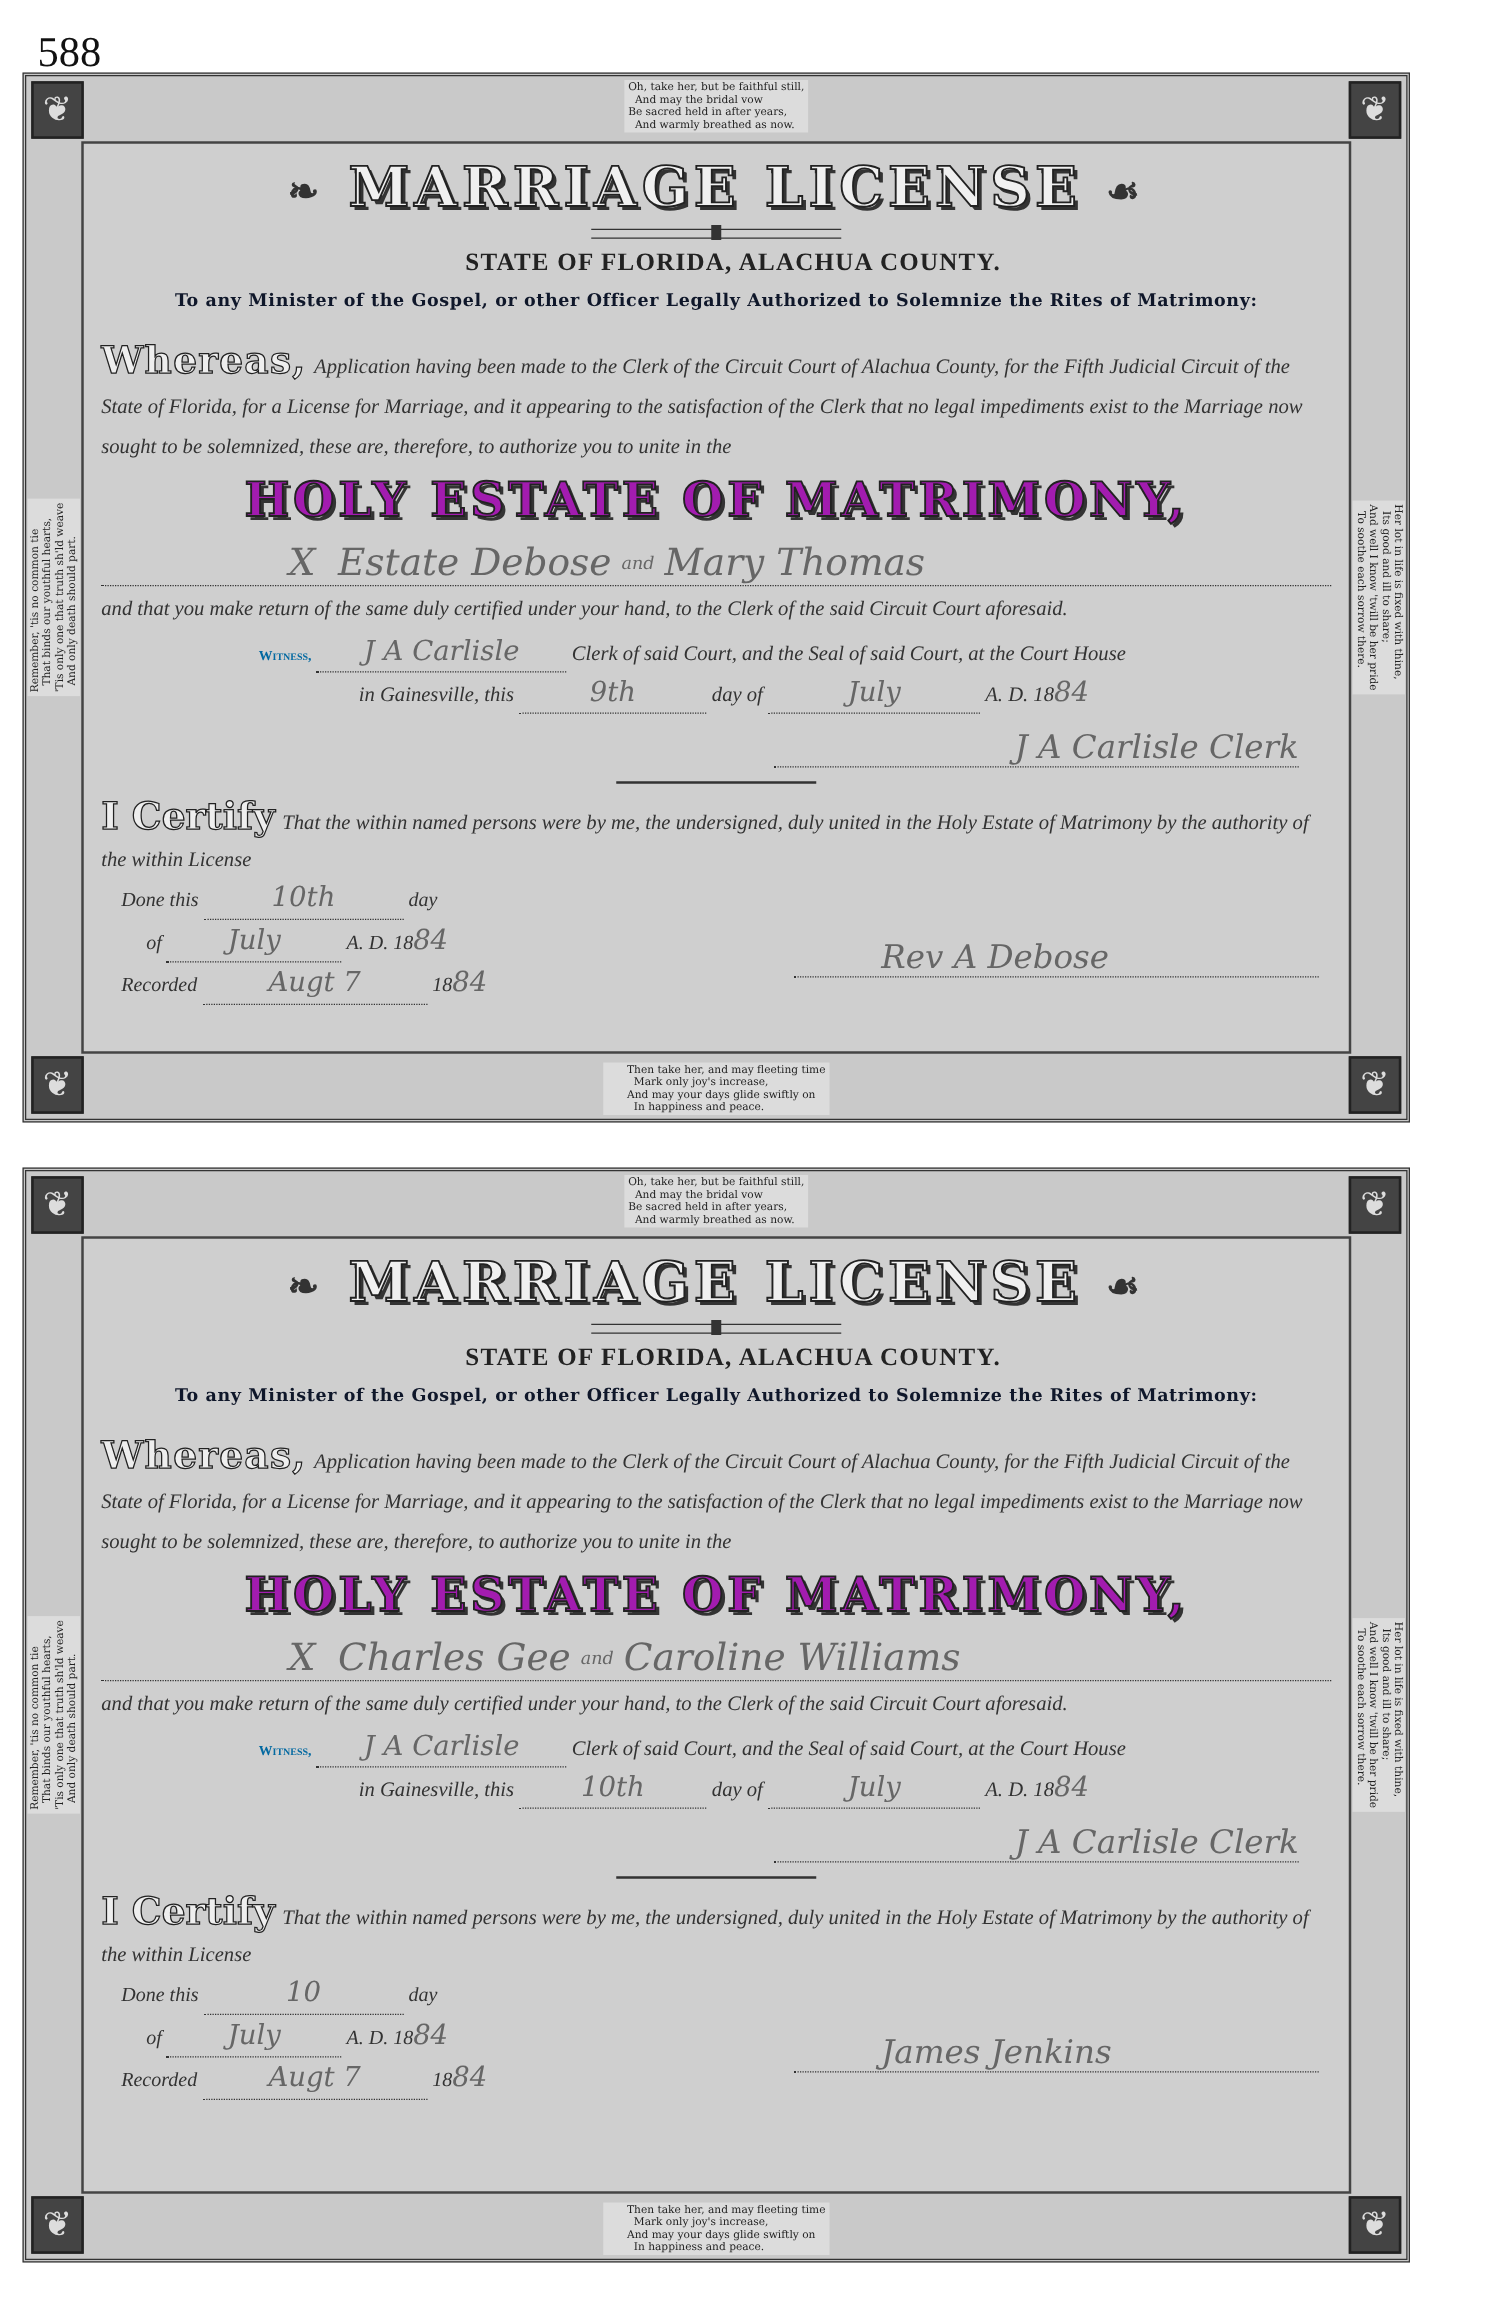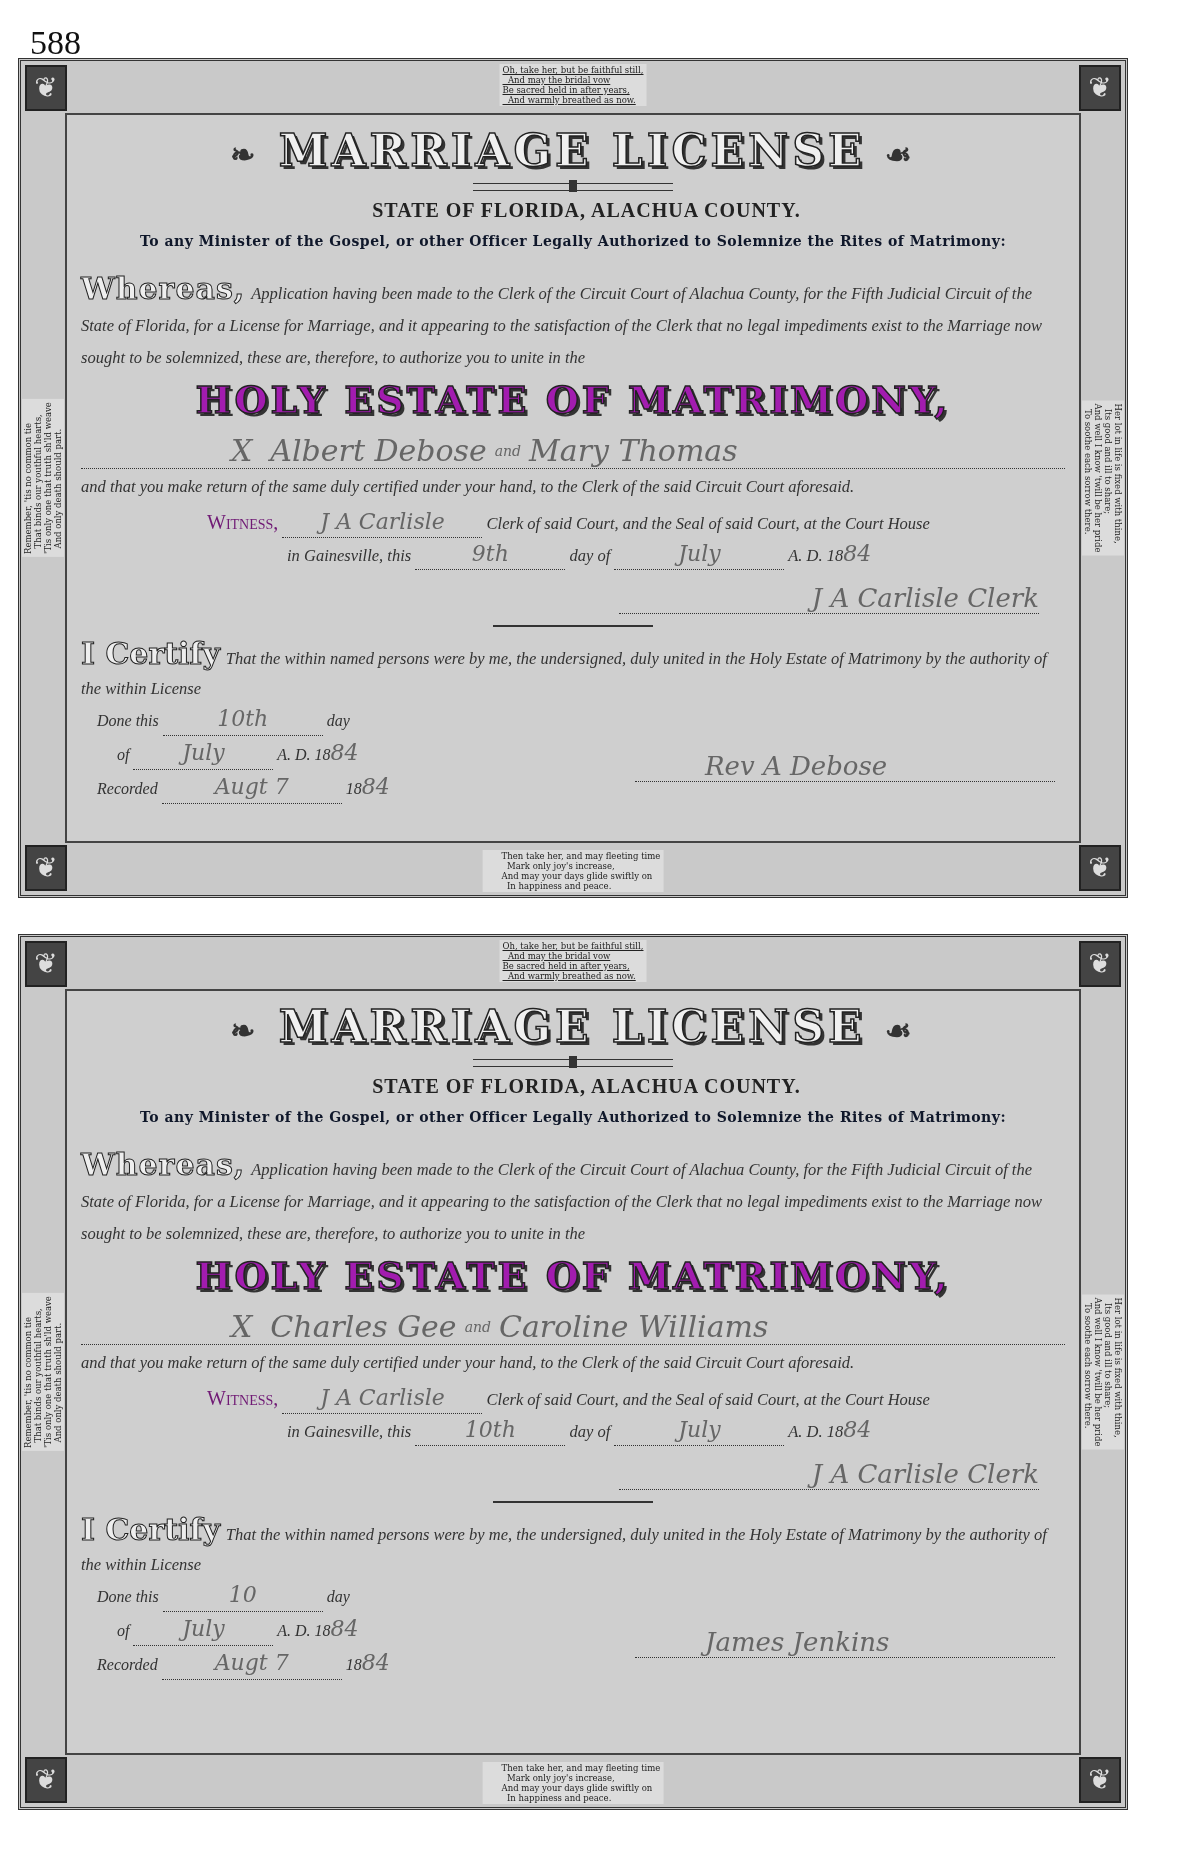--- a/index.html
+++ b/index.html
@@ -5,41 +5,41 @@
   html,body{margin:0;padding:0;}
   body{width:1200px;height:1856px;background:#ffffff;position:relative;overflow:hidden;font-family:"DejaVu Serif",serif;color:#2a2a2a;}
   .page-num{position:absolute;left:30px;top:24px;font-family:"Liberation Serif",serif;font-size:34px;color:#111;}
   .license{position:absolute;left:18px;width:1110px;background:#c9c9c9;border:3px double #333;box-sizing:border-box;}
   .license.l1{top:58px;height:840px;}
   .license.l2{top:934px;height:876px;}
   .inner{position:absolute;left:44px;right:44px;top:52px;bottom:52px;border:2px solid #444;background:#cfcfcf;}
   .corner{position:absolute;width:38px;height:42px;background:#444;border:2px solid #222;color:#ddd;font-size:28px;line-height:42px;text-align:center;}
   .corner.tl{left:4px;top:4px}.corner.tr{right:4px;top:4px}.corner.bl{left:4px;bottom:4px}.corner.br{right:4px;bottom:4px}
   .verse{position:absolute;font-family:"DejaVu Serif",serif;font-size:8.5px;line-height:10px;color:#222;white-space:pre;text-align:left;background:#dcdcdc;padding:1px 3px;}
-  .verse.top{left:50%;transform:translateX(-50%);top:3px;text-decoration:underline;}
+  .verse.top{left:50%;transform:translateX(-50%);top:3px;}
   .verse.bottom{left:50%;transform:translateX(-50%);bottom:3px;padding-left:19px;}
   .vwrap{position:absolute;width:40px;top:0;bottom:0;}
   .vwrap.left{left:2px}.vwrap.right{right:2px}
   .vwrap .verse{position:absolute;left:50%;top:50%;transform:translate(-50%,-50%) rotate(-90deg);}
   .vwrap.right .verse{transform:translate(-50%,-50%) rotate(90deg);}
   .title{position:absolute;left:0;right:0;top:10px;text-align:center;font-family:"DejaVu Serif",serif;font-weight:bold;font-size:44px;letter-spacing:4px;color:#f0f0f0;-webkit-text-stroke:1.5px #222;text-shadow:3px 3px 0 #333;}
   .title .orn{font-size:30px;color:#333;-webkit-text-stroke:0;text-shadow:none;vertical-align:middle;}
   .rule{position:absolute;left:50%;transform:translateX(-50%);top:68px;width:200px;height:6px;border-top:1px solid #333;border-bottom:1px solid #333;}
   .rule:after{content:"";position:absolute;left:96px;top:-4px;width:8px;height:12px;background:#333;}
   .state{position:absolute;left:0;right:0;top:84px;text-align:center;font-family:"Liberation Serif",serif;font-weight:bold;font-size:20px;letter-spacing:1px;color:#222;margin-left:27px;}
   .address{position:absolute;left:14px;right:14px;top:118px;text-align:center;font-family:"DejaVu Serif",serif;font-weight:bold;font-size:14px;color:#0f172a;letter-spacing:.5px;}
   .whereas{position:absolute;left:14px;right:14px;top:158px;font-family:"Liberation Serif",serif;font-style:italic;font-size:16.5px;line-height:32px;color:#333;}
   .whereas .big{font-family:"DejaVu Serif",serif;font-style:normal;font-weight:bold;font-size:30px;color:#eee;-webkit-text-stroke:1px #222;letter-spacing:1px;margin-right:6px;}
   .holy{position:absolute;left:0;right:0;top:262px;text-align:center;font-family:"DejaVu Serif",serif;font-weight:bold;font-size:38px;letter-spacing:3px;color:#a21caf;-webkit-text-stroke:1.5px #222;text-shadow:3px 3px 0 #333;}
   .names{position:absolute;left:14px;right:14px;top:318px;height:36px;border-bottom:1px dotted #333;font-family:"DejaVu Serif",serif;font-style:italic;font-size:30px;color:#666;padding-left:150px;box-sizing:border-box;line-height:36px;}
   .names .x{margin-right:18px;}
   .names .and{font-size:14px;vertical-align:top;margin:0 8px;}
   .return{position:absolute;left:14px;right:14px;top:362px;font-family:"Liberation Serif",serif;font-style:italic;font-size:16.5px;color:#333;}
   .witness{position:absolute;left:140px;right:14px;top:392px;font-family:"Liberation Serif",serif;font-style:italic;font-size:16.5px;color:#333;line-height:30px;}
-  .witness .w{font-style:normal;font-weight:normal;font-variant:small-caps;font-size:20px;color:#701a75;}
+  .witness .w{font-style:normal;font-weight:bold;font-variant:small-caps;font-size:11px;color:#0369a1;}
   .hand{font-family:"DejaVu Serif",serif;font-style:italic;color:#666;font-size:22px;}
   .fill{display:inline-block;border-bottom:1px dotted #333;text-align:center;vertical-align:baseline;}
   .clerk-sig{position:absolute;right:40px;top:468px;width:420px;border-bottom:1px dotted #333;text-align:right;font-family:"DejaVu Serif",serif;font-style:italic;font-size:26px;color:#666;}
   .divider{position:absolute;left:50%;transform:translateX(-50%);top:510px;width:160px;border-top:2px solid #333;}
   .certify{position:absolute;left:14px;right:14px;top:524px;font-family:"Liberation Serif",serif;font-style:italic;font-size:16.5px;line-height:30px;color:#333;}
   .certify .big{font-family:"DejaVu Serif",serif;font-style:normal;font-weight:bold;font-size:30px;color:#eee;-webkit-text-stroke:1px #222;margin-right:6px;}
   .done{position:absolute;left:30px;top:588px;width:300px;font-family:"Liberation Serif",serif;font-style:italic;font-size:16px;color:#333;line-height:32px;}
   .done .row{white-space:nowrap;}
   .minister-sig{position:absolute;right:24px;top:636px;width:420px;border-bottom:1px dotted #333;font-family:"DejaVu Serif",serif;font-style:italic;font-size:26px;color:#666;padding-left:70px;box-sizing:border-box;}
   .l2 .names{top:318px}
@@ -74,21 +74,21 @@
 And well I know 'twill be her pride
   To soothe each sorrow there.</div>
     </div>
   <div class="inner">
     <div class="title"><span class="orn">❧</span> <span>MARRIAGE LICENSE</span> <span class="orn">☙</span></div>
     <div class="rule"></div>
     <div class="state">STATE OF FLORIDA, ALACHUA COUNTY.</div>
     <div class="address">To any Minister of the Gospel, or other Officer Legally Authorized to Solemnize the Rites of Matrimony:</div>
     <div class="whereas"><span class="big">Whereas,</span><span>Application having been made to the Clerk of the Circuit Court of Alachua County, for the Fifth Judicial Circuit of the State of Florida, for a License for Marriage, and it appearing to the satisfaction of the Clerk that no legal impediments exist to the Marriage now sought to be solemnized, these are, therefore, to authorize you to unite in the</span></div>
     <div class="holy">HOLY ESTATE OF MATRIMONY,</div>
-    <div class="names"><span class="x">X</span><span>Albert Debose</span><span class="and">and</span><span>Mary Thomas</span></div>
+    <div class="names"><span class="x">X</span><span>Estate Debose</span><span class="and">and</span><span>Mary Thomas</span></div>
     <div class="return">and that you make return of the same duly certified under your hand, to the Clerk of the said Circuit Court aforesaid.</div>
     <div class="witness">
       <div><span class="w">Witness,</span> <span class="fill hand" style="width:200px">J A Carlisle</span> <span>Clerk of said Court, and the Seal of said Court, at the Court House</span></div>
       <div style="padding-left:80px"><span>in Gainesville, this</span> <span class="fill hand" style="width:150px">9th</span> <span>day of</span> <span class="fill hand" style="width:170px">July</span> <span>A. D. 18</span><span class="hand">84</span></div>
     </div>
     <div class="clerk-sig">J A Carlisle Clerk</div>
     <div class="divider"></div>
     <div class="certify"><span class="big">I Certify</span><span>That the within named persons were by me, the undersigned, duly united in the Holy Estate of Matrimony by the authority of the within License</span></div>
     <div class="done">
       <div class="row"><span>Done this</span> <span class="fill hand" style="width:160px">10th</span> <span>day</span></div>

